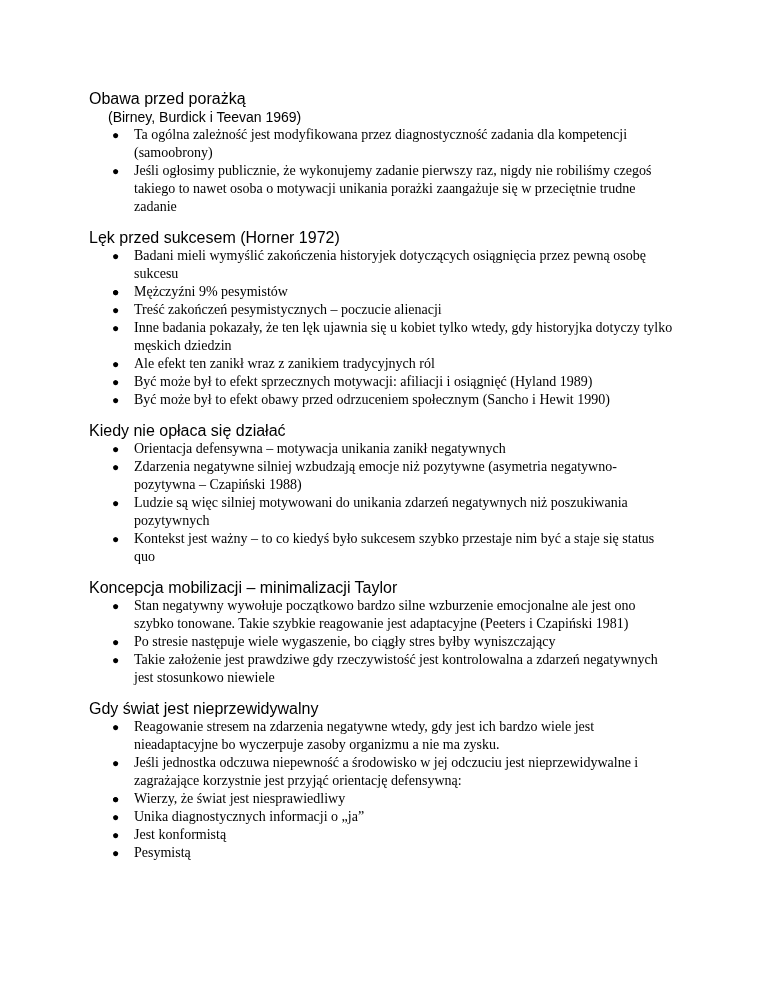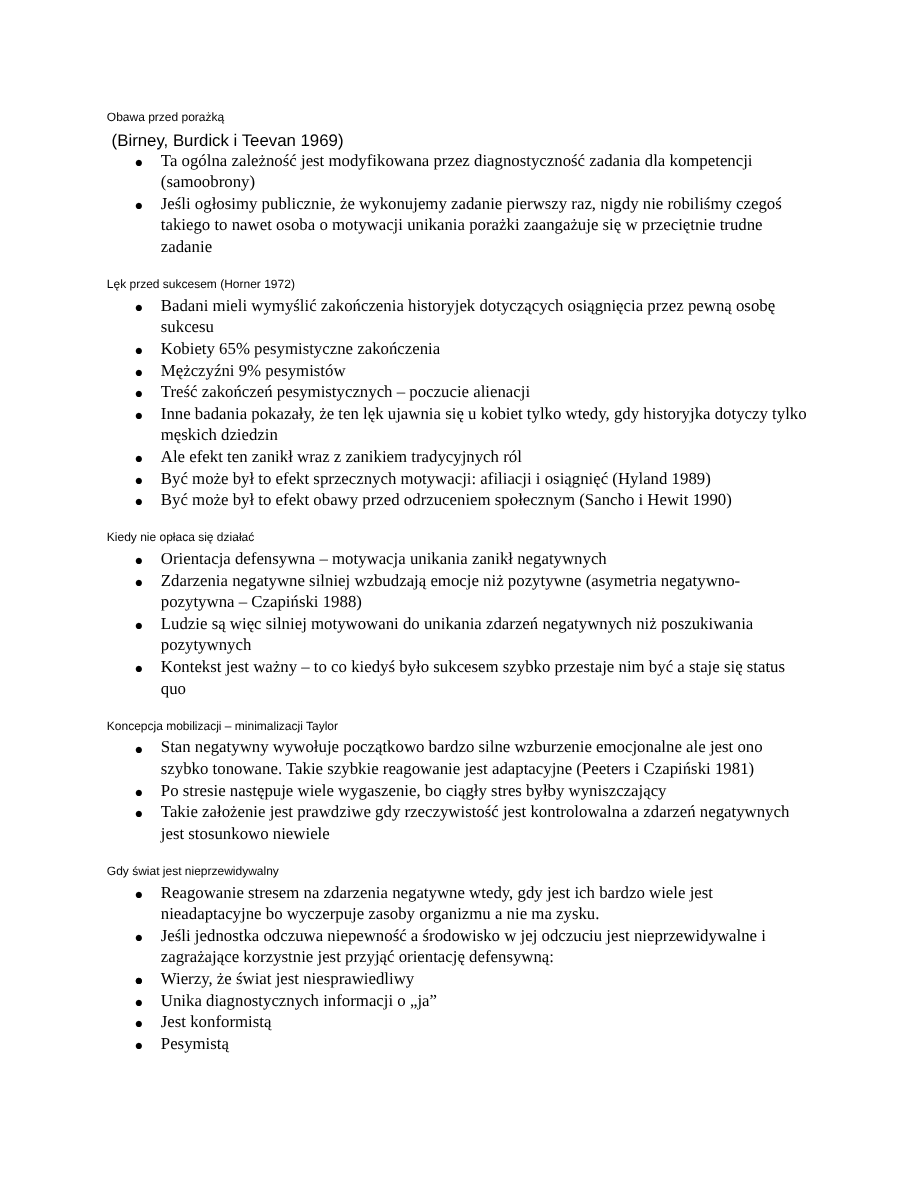--- a/index.html
+++ b/index.html
@@ -18,30 +18,31 @@
   }
   .content {
     position: absolute;
     left: 89px;
     top: 90px;
     width: 586px;
   }
   .section { margin: 0 0 13px 0; }
   .heading {
     font-family: "Liberation Sans", sans-serif;
-    font-size: 10px;
+    font-size: 16px;
     font-weight: 400;
     line-height: 18px;
     margin: 0;
   }
   .subheading {
     font-family: "Liberation Sans", sans-serif;
     font-size: 14px;
     line-height: 18px;
     padding-left: 4px;
+    margin-left: 15px;
   }
   ul.bullets {
     list-style: none;
     margin: 0;
     padding: 0;
   }
   ul.bullets li {
     position: relative;
     padding-left: 45px;
     font-size: 14px;
@@ -68,21 +69,21 @@
       <ul class="bullets">
         <li><span class="marker">●</span><span>Ta ogólna zależność jest modyfikowana przez diagnostyczność zadania dla kompetencji (samoobrony)</span></li>
         <li><span class="marker">●</span><span>Jeśli ogłosimy publicznie, że wykonujemy zadanie pierwszy raz, nigdy nie robiliśmy czegoś takiego to nawet osoba o motywacji unikania porażki zaangażuje się w przeciętnie trudne zadanie</span></li>
       </ul>
     </div>
 
     <div class="section">
       <h2 class="heading">Lęk przed sukcesem (Horner 1972)</h2>
       <ul class="bullets">
         <li><span class="marker">●</span><span>Badani mieli wymyślić zakończenia historyjek dotyczących osiągnięcia przez pewną osobę sukcesu</span></li>
-        <li><span class="marker">●</span><span>Kobiety 65% pesymistyczne zakończenia</span></li>
+        <li><span class="marker">●</span></li>
         <li><span class="marker">●</span><span>Mężczyźni 9% pesymistów</span></li>
         <li><span class="marker">●</span><span>Treść zakończeń pesymistycznych – </span><span class="bold">poczucie alienacji</span></li>
         <li><span class="marker">●</span><span>Inne badania pokazały, że ten lęk ujawnia się u kobiet tylko wtedy, gdy historyjka dotyczy tylko męskich dziedzin</span></li>
         <li><span class="marker">●</span><span>Ale efekt ten zanikł wraz z zanikiem tradycyjnych ról</span></li>
         <li><span class="marker">●</span><span>Być może był to efekt sprzecznych motywacji: afiliacji i osiągnięć (Hyland 1989)</span></li>
         <li><span class="marker">●</span><span>Być może był to efekt obawy przed odrzuceniem społecznym (Sancho i Hewit 1990)</span></li>
       </ul>
     </div>
 
     <div class="section">

